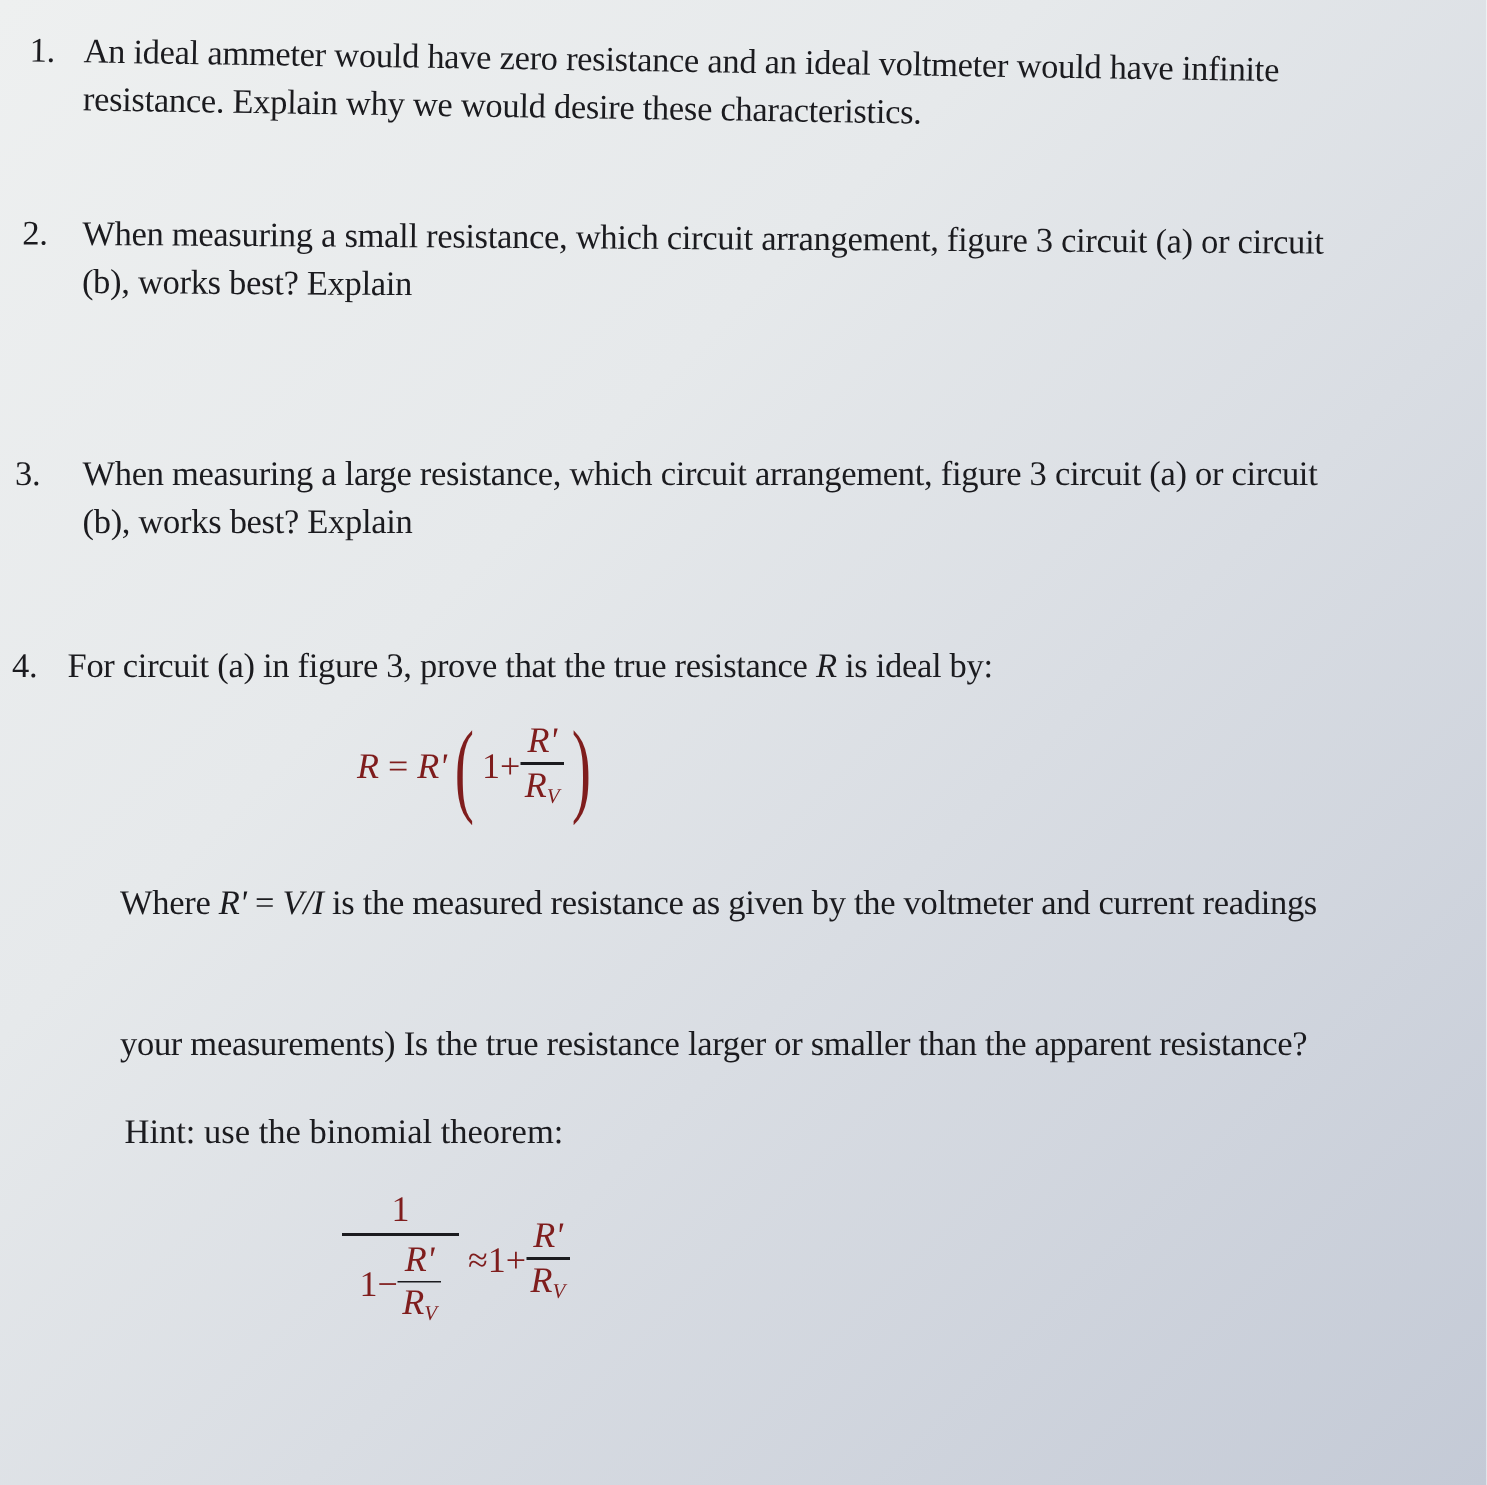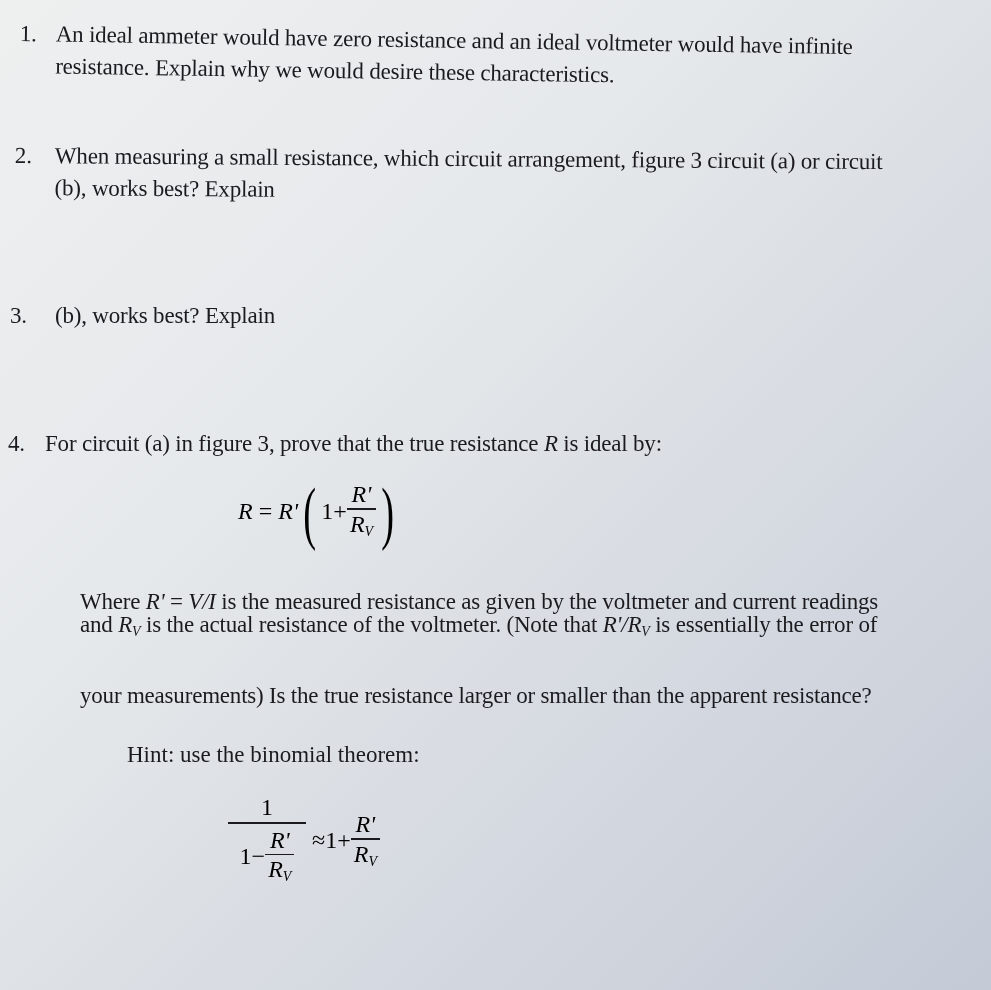--- a/index.html
+++ b/index.html
@@ -40,21 +40,21 @@
     .q4 { left: 8px; top: 428px; }
     .indent1 { padding-left: 36px; }
     .indent2 { padding-left: 40px; }
     .indent3 { padding-left: 45px; }
     .indent4 { padding-left: 37px; }
 
     .eq {
       position: absolute;
       font-family: "Liberation Serif", "DejaVu Serif", serif;
       font-size: 24px;
-      color: #000000;
+      color: #7f1d1d;
     }
     .eq i { font-style: italic; }
     .frac {
       display: inline-block;
       vertical-align: middle;
       text-align: center;
     }
     .frac .top, .frac .bot {
       display: block;
       padding: 0 3px;
@@ -83,21 +83,20 @@
       white-space: nowrap;
       letter-spacing: -0.2px;
     }
     .para i { font-style: italic; }
     .hint {
       position: absolute;
       left: 83px;
       top: 740px;
       font-size: 23px;
       line-height: 30px;
-      margin-left: 44px;
     }
   </style>
 </head>
 <body>
 
 <div class="page">
 
   <div class="q q1">
     <span class="num">1.</span>
     <span class="line indent1">An ideal ammeter would have zero resistance and an ideal voltmeter would have infinite</span>
@@ -105,39 +104,37 @@
   </div>
 
   <div class="q q2">
     <span class="num">2.</span>
     <span class="line indent2">When measuring a small resistance, which circuit arrangement, figure 3 circuit (a) or circuit</span>
     <span class="line indent2">(b), works best? Explain</span>
   </div>
 
   <div class="q q3">
     <span class="num">3.</span>
+    <span class="line indent3">When measuring a large resistance, which circuit arrangement, figure 3 circuit (a) or circuit</span>
     <span class="line indent3">(b), works best? Explain</span>
   </div>
 
   <div class="q q4">
     <span class="num">4.</span>
     <span class="line indent4"><span>For circuit (a) in figure 3, prove that the true resistance </span><i>R</i><span> is ideal by:</span></span>
   </div>
 
   <div class="eq" style="left:238px; top:478px;">
     <i>R</i>
     <span>=</span>
     <i>R'</i><span class="paren">(</span><span>1</span><span>+</span><span class="frac"><i class="top">R'</i><span class="bar"></span><span class="bot"><i>R</i><span class="sub">V</span></span></span><span class="paren">)</span>
   </div>
 
   <div class="para" style="top:587px;">
     <span>Where </span><i>R'</i><span> = </span><i>V/I</i><span> is the measured resistance as given by the voltmeter and current readings</span>
-  </div>
-  <div class="para" style="top:610px;">
-    <span>and </span><i>R</i><span class="sub">V</span><span> is the actual resistance of the voltmeter. (Note that </span><i>R'/R</i><span class="sub">V</span><span> is essentially the error of</span>
   </div>
   <div class="para" style="top:681px;">your measurements) Is the true resistance larger or smaller than the apparent resistance?</div>
 
   <div class="hint">Hint: use the binomial theorem:</div>
 
   <div class="eq" style="left:228px; top:792px;">
     <span class="frac" style="vertical-align: top;">
       <span class="top" style="line-height:30px;">1</span>
       <span class="bar" style="width:78px;"></span>
       <span class="bot" style="line-height:normal; padding-top:2px;">

